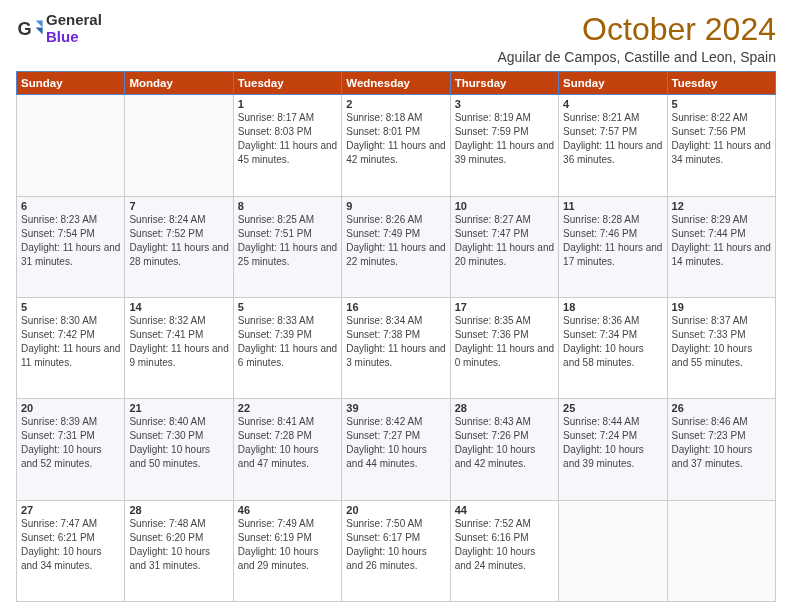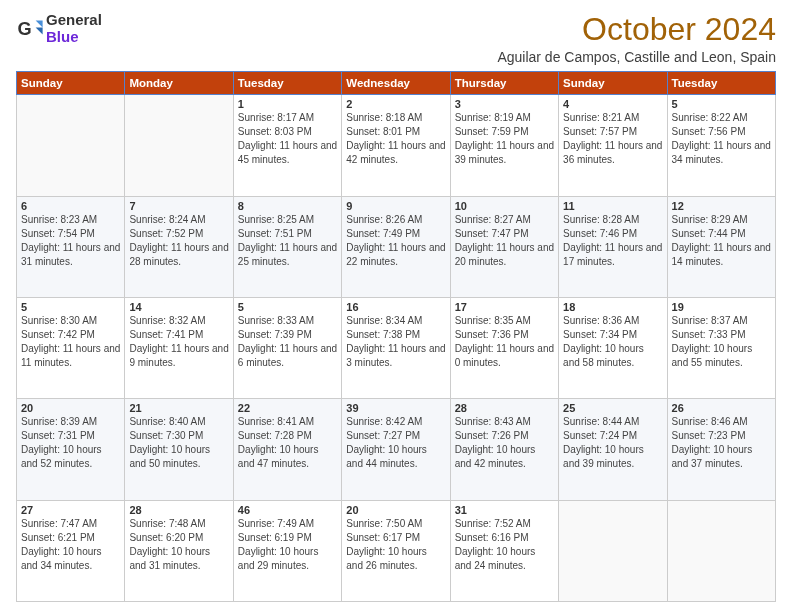--- a/index.html
+++ b/index.html
@@ -267,21 +267,21 @@
           </td>
           <td>
             <span class="day-num">46</span>
             <div class="day-info">Sunrise: 7:49 AM<br>Sunset: 6:19 PM<br>Daylight: 10 hours and 29 minutes.</div>
           </td>
           <td>
             <span class="day-num">20</span>
             <div class="day-info">Sunrise: 7:50 AM<br>Sunset: 6:17 PM<br>Daylight: 10 hours and 26 minutes.</div>
           </td>
           <td>
-            <span class="day-num">31</span>
+            <span class="day-num">44</span>
             <div class="day-info">Sunrise: 7:52 AM<br>Sunset: 6:16 PM<br>Daylight: 10 hours and 24 minutes.</div>
           </td>
           <td class="empty-cell"></td>
           <td class="empty-cell"></td>
         </tr>
       </tbody>
   </table>
 </div>
 
 </body></html>

